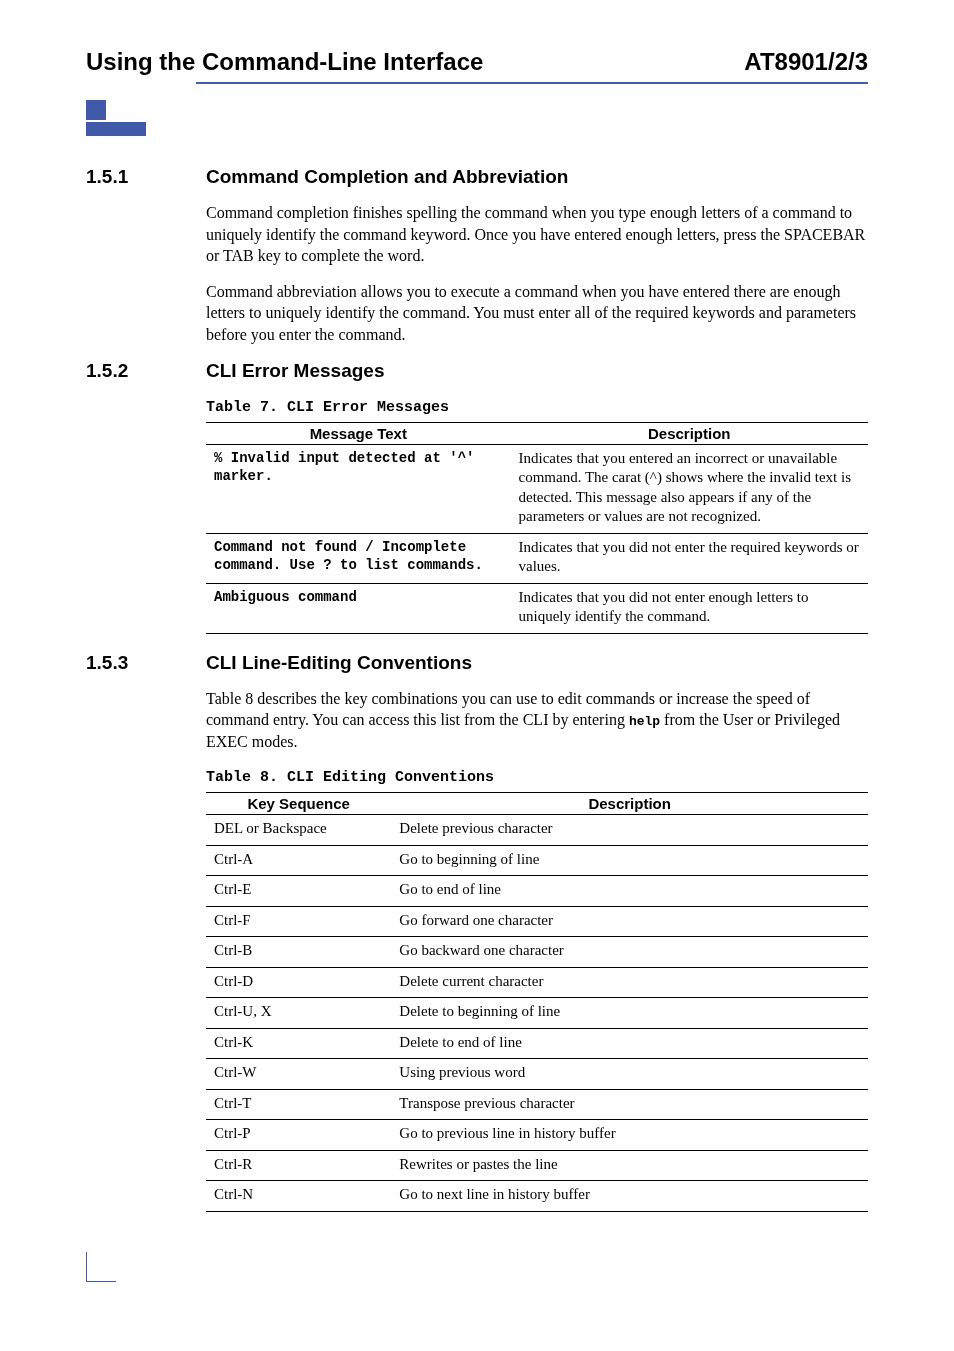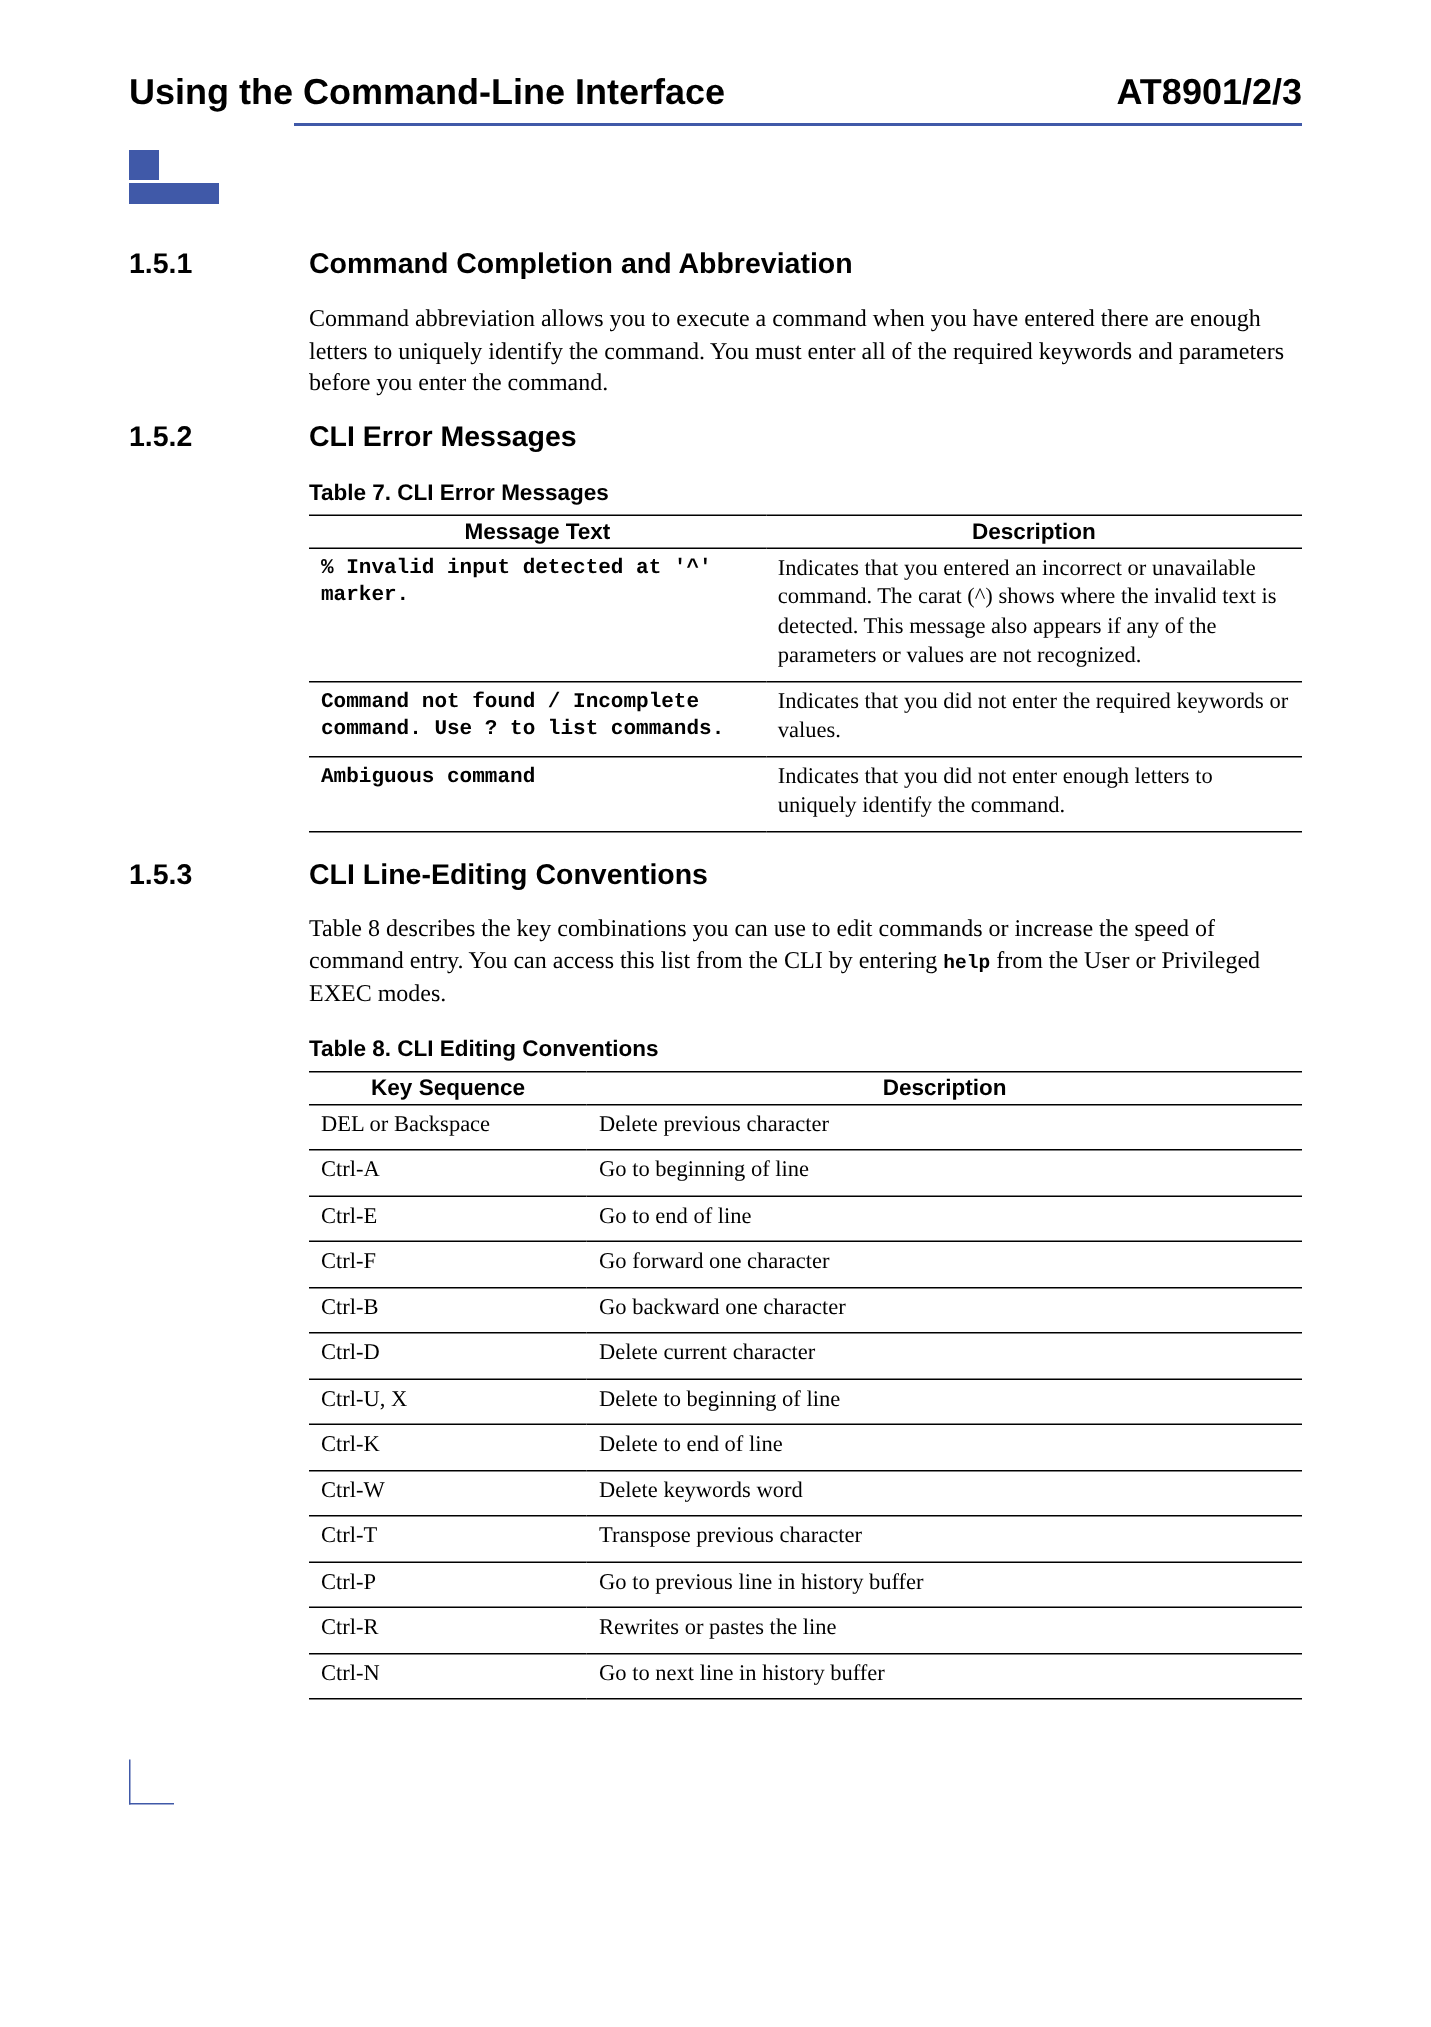--- a/index.html
+++ b/index.html
@@ -60,21 +60,21 @@
   .content-block {
     margin-left: 120px;
   }
   .para {
     font-size: 16px;
     line-height: 1.35;
     margin-bottom: 14px;
     text-align: left;
   }
   .table-caption {
-    font-family: Liberation Sans, sans-serif;
+    font-family: Liberation Mono, monospace;
     font-weight: bold;
     font-size: 15px;
     margin-top: 17px;
     margin-bottom: 6px;
   }
   table.data {
     width: 100%;
     border-collapse: collapse;
     font-size: 15px;
     margin-bottom: 18px;
@@ -130,20 +130,21 @@
 <div class="logo-block">
   <div class="bar1"></div>
   <div class="bar2"></div>
 </div>
 
 <div class="section-heading">
   <span class="num">1.5.1</span>
   <span>Command Completion and Abbreviation</span>
 </div>
 <div class="content-block">
+  <p class="para">Command completion finishes spelling the command when you type enough letters of a command to uniquely identify the command keyword. Once you have entered enough letters, press the SPACEBAR or TAB key to complete the word.</p>
   <p class="para">Command abbreviation allows you to execute a command when you have entered there are enough letters to uniquely identify the command. You must enter all of the required keywords and parameters before you enter the command.</p>
 </div>
 
 <div class="section-heading">
   <span class="num">1.5.2</span>
   <span>CLI Error Messages</span>
 </div>
 <div class="content-block">
   <div class="table-caption">Table 7. CLI Error Messages</div>
   <table class="data">
@@ -214,21 +215,21 @@
         <tr>
           <td>Ctrl-U, X</td>
           <td>Delete to beginning of line</td>
         </tr>
         <tr>
           <td>Ctrl-K</td>
           <td>Delete to end of line</td>
         </tr>
         <tr>
           <td>Ctrl-W</td>
-          <td>Delete keywords word</td>
+          <td>Using previous word</td>
         </tr>
         <tr>
           <td>Ctrl-T</td>
           <td>Transpose previous character</td>
         </tr>
         <tr>
           <td>Ctrl-P</td>
           <td>Go to previous line in history buffer</td>
         </tr>
         <tr>

